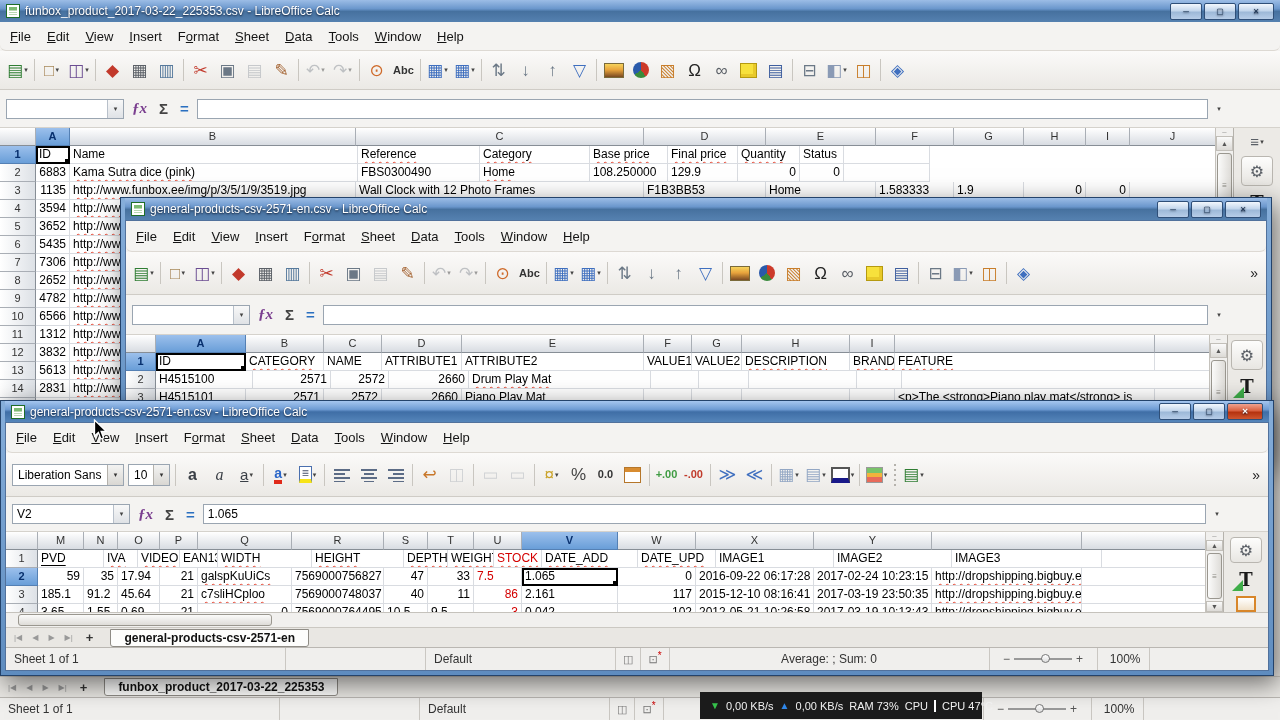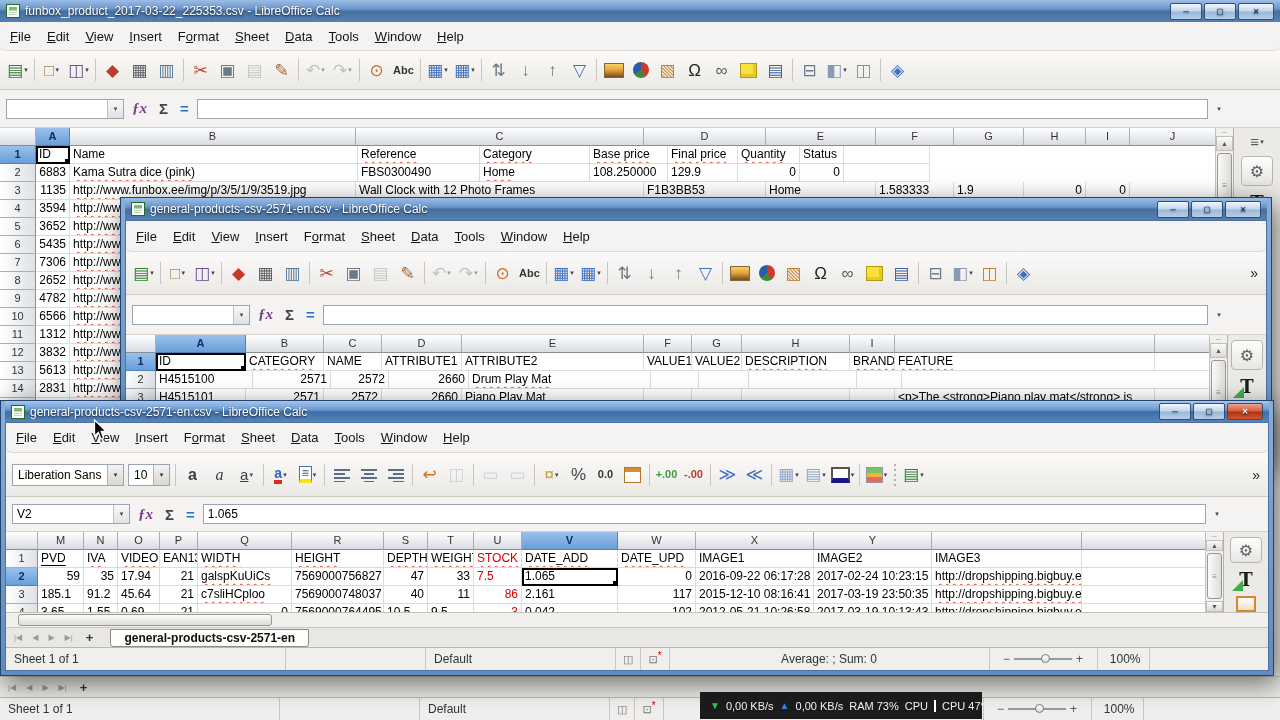--- a/index.html
+++ b/index.html
@@ -516,20 +516,21 @@
             <span class="sbi sbtn2">⚙</span>
             <span class="sbi styleT">T</span>
           </div>
         </div>
       <div class="tabbar">
           <span class="tnav">|◀</span>
           <span class="tnav">◀</span>
           <span class="tnav">▶</span>
           <span class="tnav">▶|</span>
           <span class="tplus">+</span>
+          <span class="stab">funbox_product_2017-03-22_225353</span>
         </div>
       <footer class="statusbar">
           <span class="sc c1">Sheet 1 of 1</span>
           <span class="sc c2"></span>
           <span class="sc c3">Default</span>
           <span class="sic">
             <span>◫</span>
           </span>
           <span class="sic">
             <span>⊡</span>
@@ -925,21 +926,21 @@
               <div class="ch" style="width: 48px;">U</div>
               <div class="ch sel" style="width: 96px;">V</div>
               <div class="ch" style="width: 78px;">W</div>
               <div class="ch" style="width: 118px;">X</div>
               <div class="ch" style="width: 118px;">Y</div>
               <div class="ch" style="width: 150px;"></div>
               <div class="ch fill"></div>
             </div>
             <div class="grow">
               <div class="rh" style="width: 32px;">1</div>
-              <div class="cell wavy" style="width: 46px; text-decoration: underline;">PVD</div>
+              <div class="cell wavy" style="width: 66px; text-decoration: underline;">PVD</div>
               <div class="cell wavy" style="width: 34px;">IVA</div>
               <div class="cell wavy" style="width: 42px;">VIDEO</div>
               <div class="cell" style="width: 38px;">EAN13</div>
               <div class="cell wavy" style="width: 94px;">WIDTH</div>
               <div class="cell wavy" style="width: 92px;">HEIGHT</div>
               <div class="cell wavy" style="width: 44px;">DEPTH</div>
               <div class="cell wavy" style="width: 46px;">WEIGHT</div>
               <div class="cell wavy redv" style="width: 48px;">STOCK</div>
               <div class="cell wavy" style="width: 96px;">DATE_ADD</div>
               <div class="cell wavy" style="width: 78px;">DATE_UPD</div>

